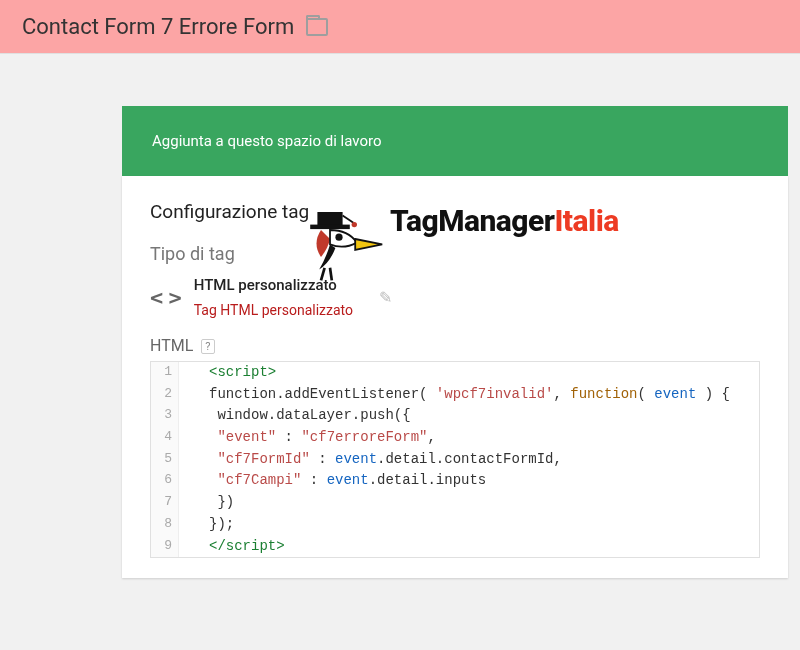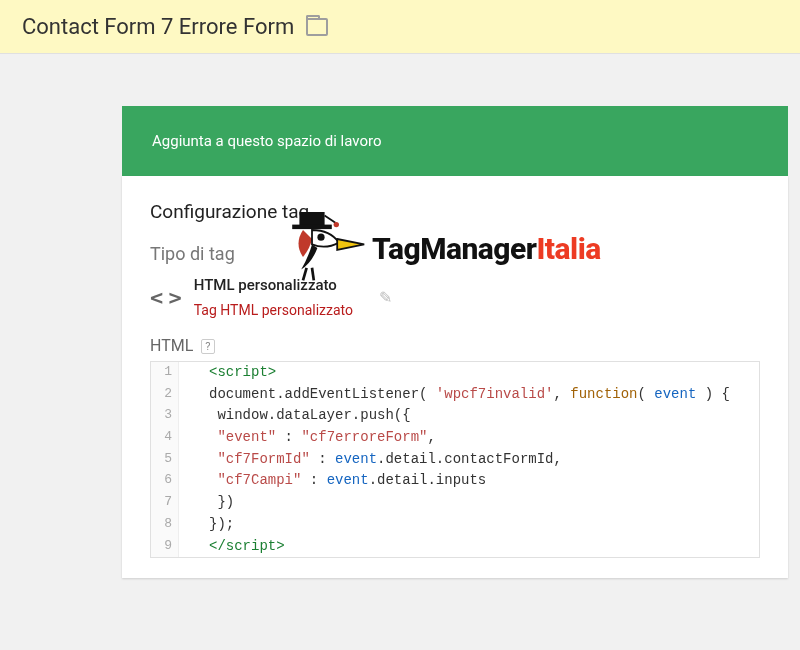--- a/index.html
+++ b/index.html
@@ -5,21 +5,21 @@
   * { box-sizing: border-box; margin: 0; padding: 0; }
   body {
     font-family: Roboto, "Helvetica Neue", Arial, sans-serif;
     background: #f1f1f1;
     width: 800px;
     height: 650px;
     overflow: hidden;
     color: #212121;
   }
   .header {
-    background: #fef9c3;
+    background: #fca5a5;
     border-bottom: 1px solid #e0e0e0;
     padding: 14px 22px;
     display: flex;
     align-items: center;
     gap: 12px;
   }
   .header h1 {
     font-size: 22px;
     font-weight: 400;
     color: #333;
@@ -98,24 +98,24 @@
     color: #b91c1c;
     margin-top: 8px;
   }
   .pencil {
     color: #bbb;
     font-size: 16px;
     margin-left: 10px;
   }
   .watermark {
     position: absolute;
-    left: 154px;
+    left: 172px;
     top: -40px;
     display: flex;
-    align-items: center;
+    align-items: flex-start;
     gap: 6px;
     pointer-events: none;
   }
   .watermark .bird {
     width: 90px;
     height: 90px;
   }
   .watermark-text {
     font-size: 30px;
     font-weight: 800;
@@ -235,21 +235,21 @@
       <span class="html-label">HTML</span>
       <span class="help-badge">?</span>
 
       <div class="code-editor">
         <div class="code-row">
             <div class="gutter">1</div>
             <div class="code"><span class="tok-tag">&lt;script&gt;</span></div>
           </div>
         <div class="code-row">
             <div class="gutter">2</div>
-            <div class="code"><span>document.addEventListener( </span><span class="tok-str">'wpcf7invalid'</span><span>, </span><span class="tok-kw">function</span><span>( </span><span class="tok-var">event</span><span> ) {</span></div>
+            <div class="code"><span>function.addEventListener( </span><span class="tok-str">'wpcf7invalid'</span><span>, </span><span class="tok-kw">function</span><span>( </span><span class="tok-var">event</span><span> ) {</span></div>
           </div>
         <div class="code-row">
             <div class="gutter">3</div>
             <div class="code"><span> window.dataLayer.push({</span></div>
           </div>
         <div class="code-row">
             <div class="gutter">4</div>
             <div class="code"><span> </span><span class="tok-str">"event"</span><span> : </span><span class="tok-str">"cf7erroreForm"</span><span>,</span></div>
           </div>
         <div class="code-row">

